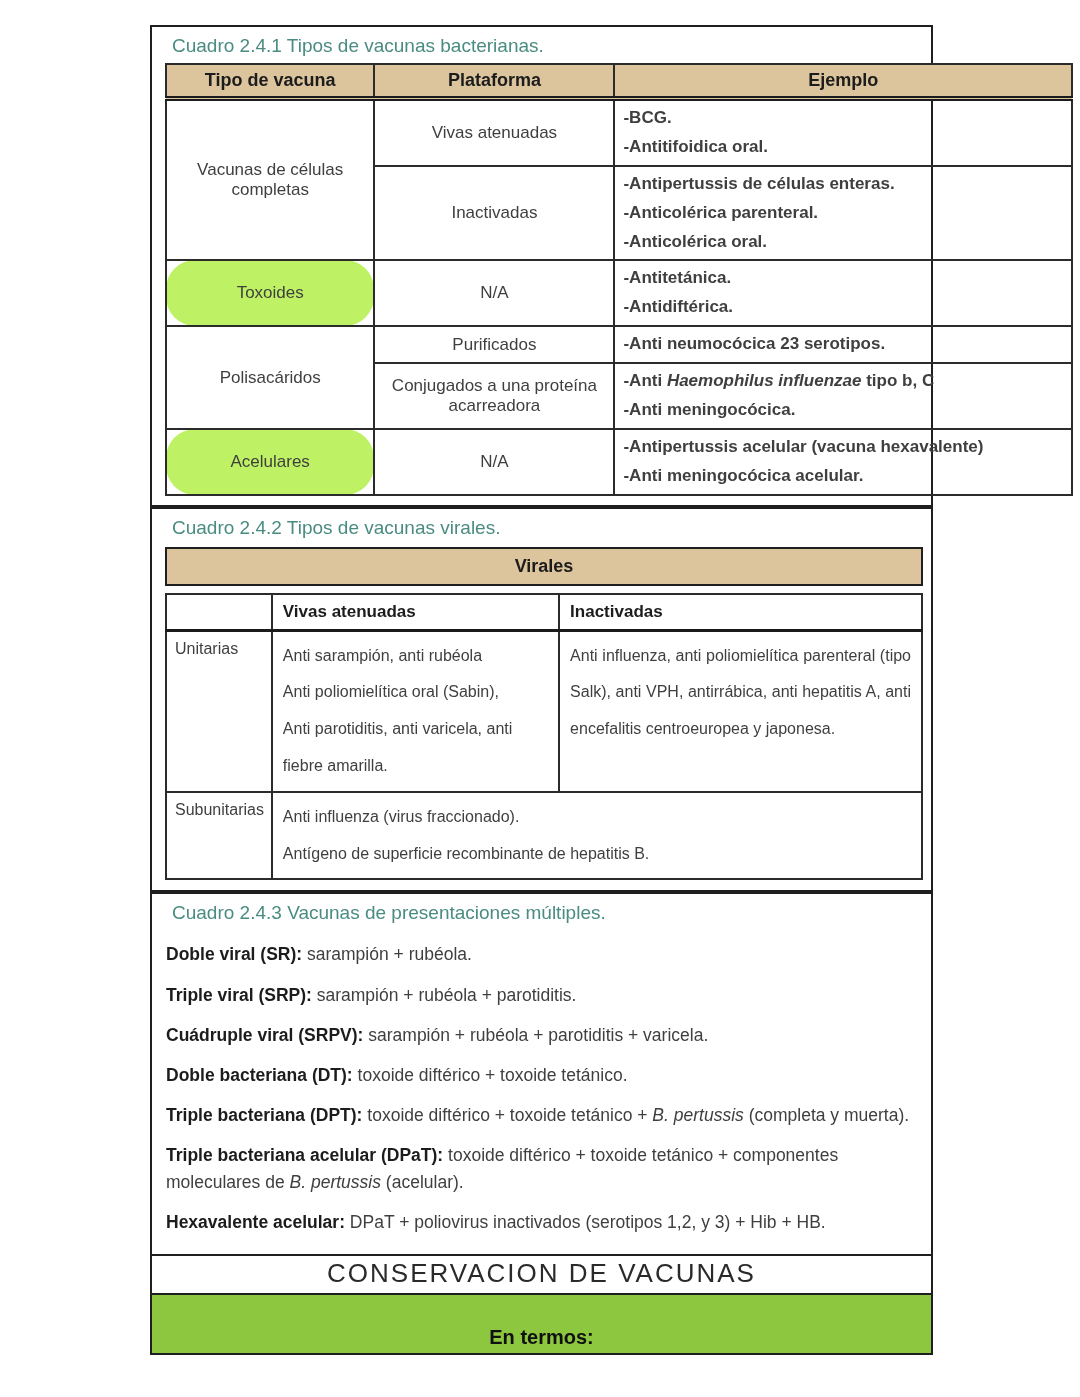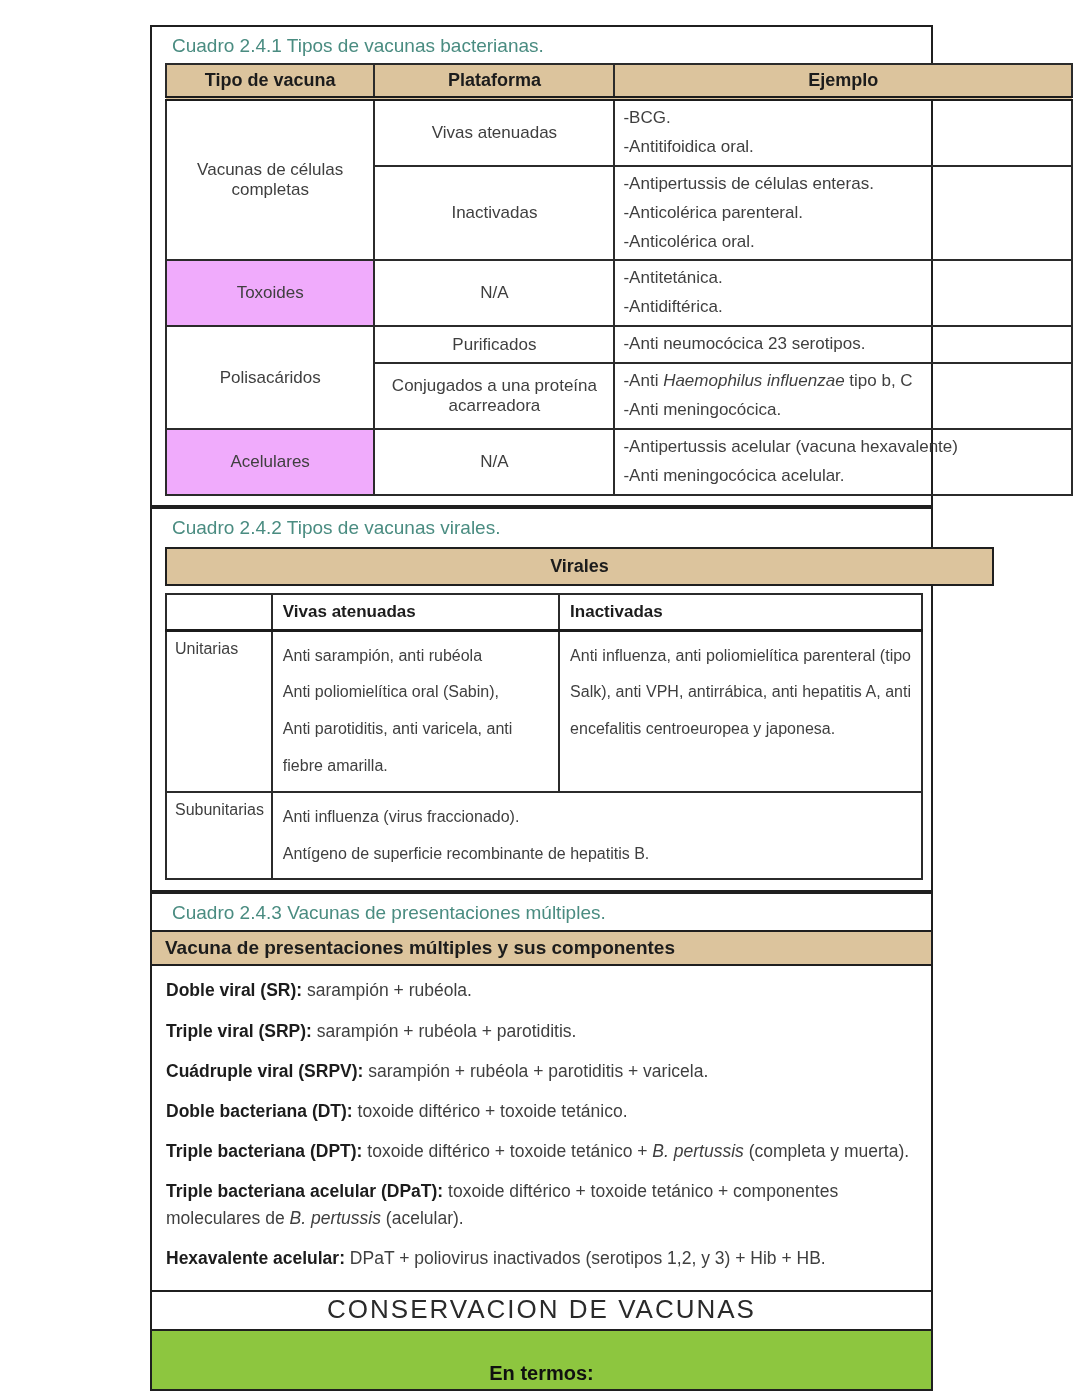--- a/index.html
+++ b/index.html
@@ -19,28 +19,28 @@
   
   table { border-collapse:collapse; }
   .t1 { margin:0 6px 9px 13px; width:908px; font-size:17px; }
   .t1 th, .t1 td { border:2px solid #2b2b2b; }
   .t1 thead th {
     background:#dcc49d; color:#1c1c1c; font-weight:bold; font-size:18px;
     text-align:center; padding:5px 4px; border-bottom:5px double #1b1b1b;
   }
   .t1 td { padding:3px 8px; }
   td.c-center { text-align:center; vertical-align:middle; }
-  td.c-gray { background:#f0abfc; }
-  td.c-ex { text-align:left; vertical-align:middle; }
+  td.c-gray { background:#bef264;border-radius:29px; }
+  td.c-ex { text-align:left; vertical-align:middle;font-weight:bold; }
   .exline { line-height:1.7; }
   .it { font-style:italic; }
 
   
   .bar-virales {
-    margin:2px 6px 7px 13px; width:829px; border:2px solid #1f1f1f;
+    margin:2px 6px 7px 13px; width:758px; border:2px solid #1f1f1f;
     background:#dcc49d; text-align:center; font-weight:bold; font-size:18px;
     color:#1c1c1c; padding:7px 0;
   }
   .t2 { margin:0 6px 10px 13px; width:758px; font-size:16px; }
   .t2 td { border:2px solid #2b2b2b; vertical-align:top; }
   .t2 .hdr {
     font-weight:bold; font-size:17px; color:#1c1c1c;
     padding:7px 10px; border-bottom:3px solid #1b1b1b;
   }
   .t2 .lbl { padding:8px 6px 4px 8px; }
@@ -167,21 +167,20 @@
             <div class="sline">Anti influenza (virus fraccionado).</div>
             <div class="sline">Antígeno de superficie recombinante de hepatitis B.</div>
           </td>
         </tr>
       </tbody>
     </table>
   </div>
 
   <div class="box">
     <div class="caption">Cuadro 2.4.3 Vacunas de presentaciones múltiples.</div>
-    <div class="bar-multiples">Vacuna de presentaciones múltiples y sus componentes</div>
     <div class="mlist">
       <div class="mitem"><span class="b">Doble viral (SR):</span><span> sarampión + rubéola.</span></div>
       <div class="mitem"><span class="b">Triple viral (SRP):</span><span> sarampión + rubéola + parotiditis.</span></div>
       <div class="mitem"><span class="b">Cuádruple viral (SRPV):</span><span> sarampión + rubéola + parotiditis + varicela.</span></div>
       <div class="mitem"><span class="b">Doble bacteriana (DT):</span><span> toxoide diftérico + toxoide tetánico.</span></div>
       <div class="mitem"><span class="b">Triple bacteriana (DPT):</span><span> toxoide diftérico + toxoide tetánico + </span><span class="it">B. pertussis</span><span> (completa y muerta).</span></div>
       <div class="mitem"><span class="b">Triple bacteriana acelular (DPaT):</span><span> toxoide diftérico + toxoide tetánico + componentes moleculares de </span><span class="it">B. pertussis</span><span> (acelular).</span></div>
       <div class="mitem"><span class="b">Hexavalente acelular:</span><span> DPaT + poliovirus inactivados (serotipos 1,2, y 3) + Hib + HB.</span></div>
     </div>
   </div>

